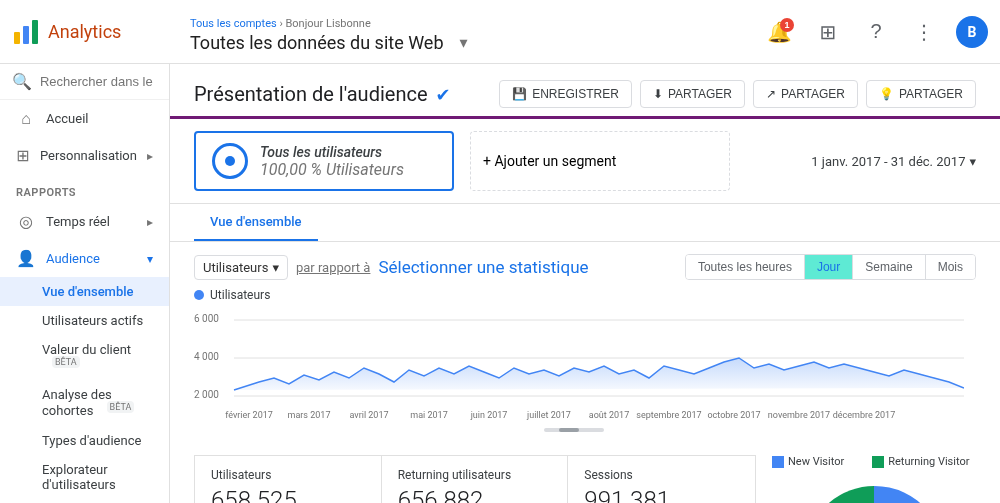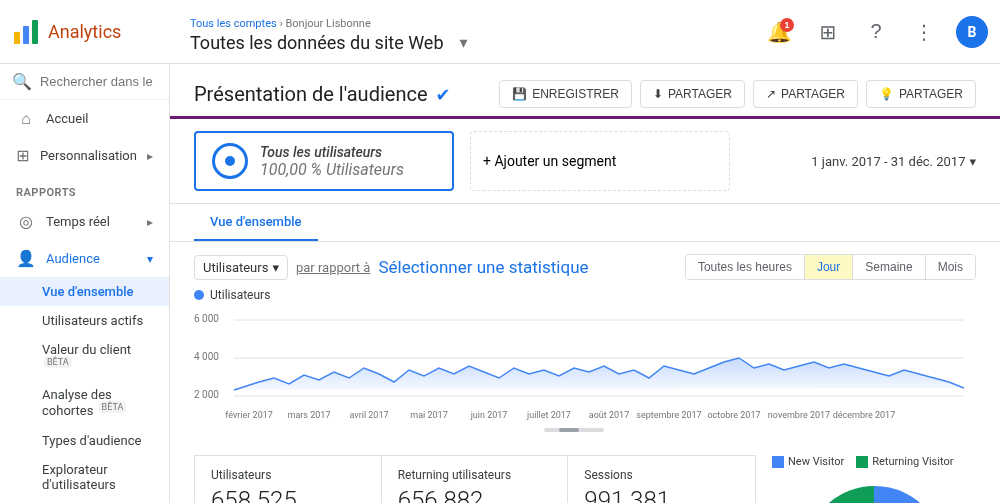--- a/index.html
+++ b/index.html
@@ -32,21 +32,21 @@
     
     .sidebar { width: 170px; background: #fff; border-right: 1px solid #e0e0e0; overflow-y: auto; flex-shrink: 0; }
     .sidebar-search { padding: 8px 12px; display: flex; align-items: center; gap: 8px; border-bottom: 1px solid #f0f0f0; }
     .sidebar-search input { border: none; outline: none; font-size: 13px; width: 100%; color: #333; }
     .sidebar-search-icon { color: #757575; font-size: 16px; }
     .sidebar-item { display: flex; align-items: center; gap: 10px; padding: 9px 16px; cursor: pointer; color: #3c4043; font-size: 13px; }
     .sidebar-item .item-icon { font-size: 16px; color: #757575; width: 20px; text-align: center; }
     .sidebar-section-label { font-size: 11px; color: #757575; font-weight: 600; padding: 12px 16px 4px; text-transform: uppercase; letter-spacing: 0.5px; }
     .sidebar-sub-item { padding: 7px 16px 7px 42px; cursor: pointer; color: #3c4043; font-size: 13px; }
     .sidebar-sub-item.active { color: #1a73e8; font-weight: 500; background: #e8f0fe; }
-    .beta-badge { font-size: 9px; background: #f1f3f4; color: #757575; padding: 1px 3px; border-radius: 4px; margin-left: 2px; vertical-align: super; }
+    .beta-badge { font-size: 9px; background: #f1f3f4; color: #757575; padding: 1px 3px; border-radius: 4px; margin-left: 10px; vertical-align: super; }
 
     
     .content-area { flex: 1; overflow-y: auto; background: #fff; }
 
     
     .page-header { display: flex; align-items: center; justify-content: space-between; padding: 16px 24px 8px; border-bottom: 3px solid #701a75; }
     .page-title-row { display: flex; align-items: center; gap: 8px; }
     .page-title { font-size: 20px; font-weight: 400; color: #202124; }
     .verified-icon { color: #1a73e8; font-size: 18px; }
     .page-actions { display: flex; align-items: center; gap: 8px; }
@@ -69,39 +69,39 @@
 
     
     .chart-controls { display: flex; align-items: center; justify-content: space-between; padding: 12px 24px 8px; }
     .metric-selector { display: flex; align-items: center; gap: 8px; }
     .select-box { border: 1px solid #dadce0; border-radius: 4px; padding: 4px 8px; font-size: 13px; cursor: pointer; background: #fff; display: flex; align-items: center; gap: 4px; }
     .vs-text { font-size: 13px; color: #757575; text-decoration: underline; }
     .add-metric-link { color: #1a73e8; font-size: 17px; cursor: pointer; text-decoration: none; }
     .time-buttons { display: flex; align-items: center; border: 1px solid #dadce0; border-radius: 4px; overflow: hidden; }
     .time-btn { padding: 5px 12px; font-size: 12px; cursor: pointer; background: #fff; border: none; border-right: 1px solid #dadce0; color: #5f6368; }
     .time-btn:last-child { border-right: none; }
-    .time-btn.active { background: #fef9c3; color: #1a73e8; font-weight: 500; }
+    .time-btn.active { background: #5eead4; color: #1a73e8; font-weight: 500; }
 
     
     .chart-area { padding: 0 24px 12px; }
     .chart-legend { display: flex; align-items: center; gap: 6px; margin-bottom: 8px; }
     .legend-dot { width: 10px; height: 10px; border-radius: 50%; background: #4285f4; }
     .legend-label { font-size: 12px; color: #3c4043; }
     .chart-svg-container { position: relative; }
 
     
     .metrics-area { display: flex; gap: 0; padding: 0 24px 16px; }
     .metrics-left { flex: 1; display: grid; grid-template-columns: 1fr 1fr 1fr; grid-template-rows: 1fr 1fr; gap: 0; border: 1px solid #e0e0e0; }
     .metric-card { padding: 12px 16px; border-right: 1px solid #e0e0e0; border-bottom: 1px solid #e0e0e0; }
     .metric-card:nth-child(3), .metric-card:nth-child(6) { border-right: none; }
     .metric-card:nth-child(4), .metric-card:nth-child(5), .metric-card:nth-child(6) { border-bottom: none; }
     .metric-name { font-size: 12px; color: #3c4043; margin-bottom: 4px; }
     .metric-value { font-size: 24px; font-weight: 300; color: #202124; margin-bottom: 6px; }
     .metrics-right { width: 220px; padding-left: 16px; display: flex; flex-direction: column; align-items: center; justify-content: flex-start; }
-    .pie-legend { display: flex; gap: 12px; margin-bottom: 8px; align-self: flex-start; }
+    .pie-legend { display: flex; gap: 28px; margin-bottom: 8px; align-self: flex-start; }
     .pie-legend-item { display: flex; align-items: center; gap: 4px; font-size: 11px; color: #3c4043; }
     .pie-legend-color { width: 12px; height: 12px; }
 
     
     .dropdown-arrow { font-size: 16px; color: #757575; }
   </style>
 </head>
 <body>
 
 <div class="top-header">

